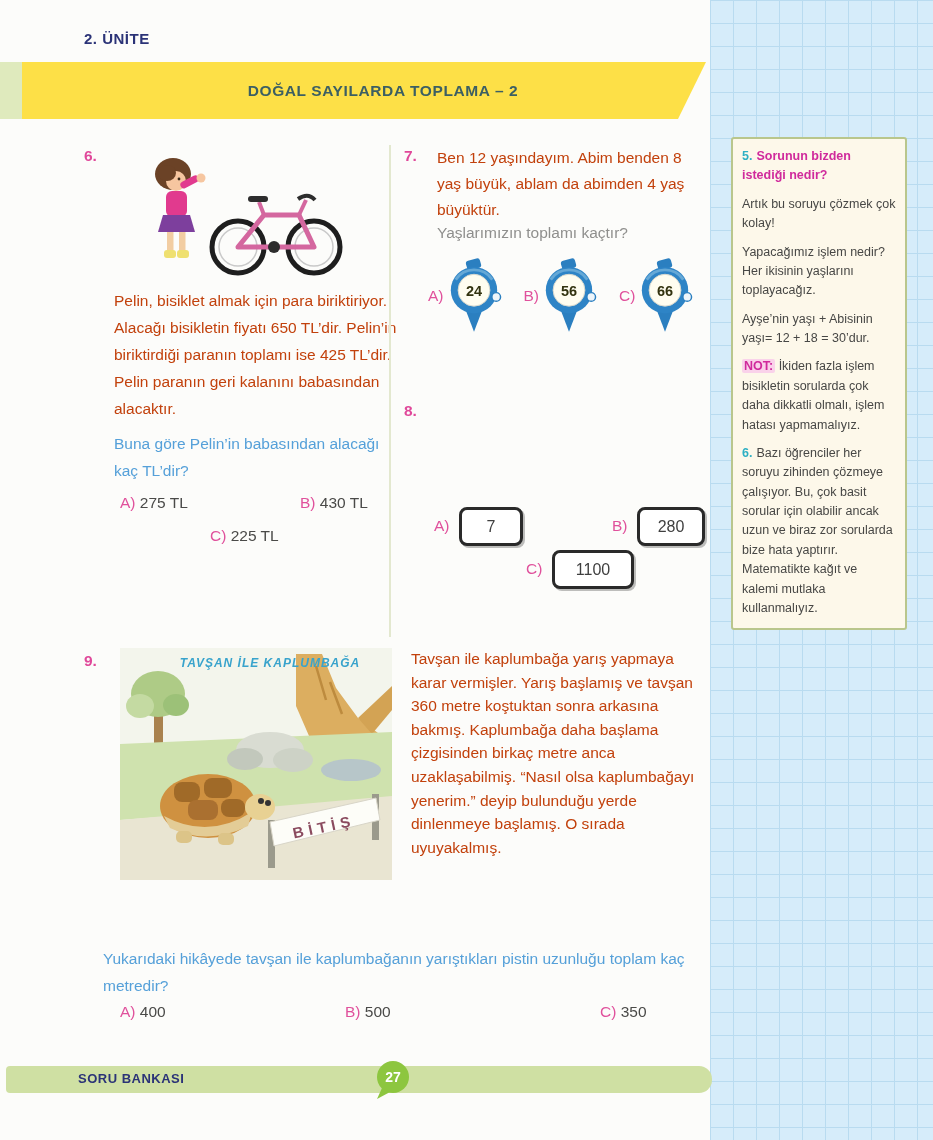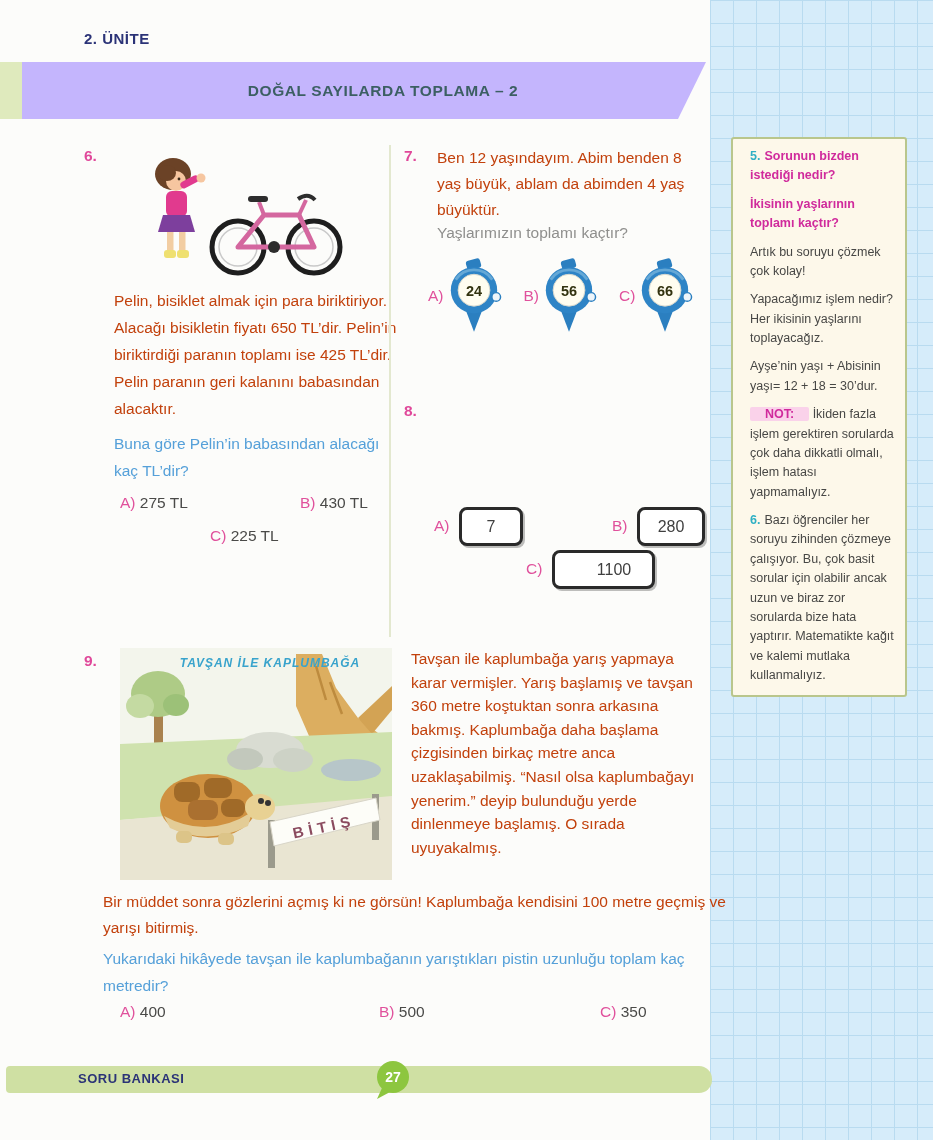--- a/index.html
+++ b/index.html
@@ -15,21 +15,21 @@
       linear-gradient(#b9dbf0 1px, transparent 1px),
       linear-gradient(90deg, #b9dbf0 1px, transparent 1px);
     background-size:23px 23px;
   }
   .unit-label {
     position:absolute; left:84px; top:30px;
     font-size:15px; font-weight:bold; color:#2b3377; letter-spacing:.5px;
   }
   .banner {
     position:absolute; left:0; top:62px; width:706px; height:57px;
-    background:#c4b5fd;
+    background:#fde047;
     clip-path:polygon(0 0, 100% 0, calc(100% - 28px) 100%, 0 100%);
     display:flex; align-items:center; justify-content:center;
   }
   .banner-strip { position:absolute; left:0; top:0; width:22px; height:100%; background:#dfeabd; }
   .banner-title { font-size:15.5px; font-weight:bold; color:#3c5f63; letter-spacing:.6px; padding-left:60px; }
 
   .qnum { position:absolute; font-size:15.5px; font-weight:bold; color:#e0489a; }
   .body-text { position:absolute; font-size:15.5px; color:#c2410c; }
   .blue-text { color:#55a0d9; }
   .opt-letter { color:#e0519c; }
@@ -58,25 +58,25 @@
     box-shadow:2px 2px 0 rgba(0,0,0,.25);
   }
   .q8-opts .opt-letter { position:absolute; font-size:15.5px; }
 
   .note-box {
     position:absolute; left:731px; top:137px; width:176px;
     background:#fdf8ea; border:2px solid #b9c68c; border-radius:3px;
     padding:8px 9px; box-sizing:border-box;
     font-size:12.5px; line-height:1.55; color:#474745;
   }
-  .note-box p { margin:0 0 9px 8px; }
+  .note-box p { margin:0 0 9px 0; }
   .note-box p:last-child { margin-bottom:2px; }
   .note-num { color:#2fb0c4; font-weight:bold; margin-right:4px; }
   .magenta { color:#d02a9c; font-weight:bold; }
-  .not-label { color:#d02a9c; font-weight:bold; background:#fad2ea; padding:0 15px; border-radius:2px; }
+  .not-label { color:#d02a9c; font-weight:bold; background:#fad2ea; padding:0 2px; border-radius:2px; }
 
   .q9-image { position:absolute; left:120px; top:648px; width:272px; height:232px; background:#f3f5ec; }
   .q9-body  { left:411px; top:647px; width:294px; line-height:23.6px; }
   .q9-body2 { left:103px; top:889px; width:650px; line-height:26px; }
   .q9-prompt{ left:103px; top:945px; width:625px; line-height:27px; }
   .q9-opts { position:absolute; left:103px; top:1003px; width:610px; height:26px; }
 
   .footer-bar {
     position:absolute; left:6px; top:1066px; width:706px; height:27px;
     background:#cfe0a3; border-radius:4px 13px 13px 4px;
@@ -186,32 +186,31 @@
   <div class="q8-opts">
     <span class="opt-letter" style="left:4px; top:12px;">A)</span>
     <div class="ans-box" style="left:29px; top:2px; width:58px; height:33px;">
         <span>7</span>
       </div>
     <span class="opt-letter" style="left:182px; top:12px;">B)</span>
     <div class="ans-box" style="left:207px; top:2px; width:62px; height:33px;">
         <span>280</span>
       </div>
     <span class="opt-letter" style="left:96px; top:55px;">C)</span>
-    <div class="ans-box" style="left:122px; top:45px; width:76px; height:33px;padding-left:21px;">
+    <div class="ans-box" style="left:122px; top:45px; width:76px; height:33px;">
         <span>1100</span>
       </div>
   </div>
 
   <div class="note-box">
     <p><span class="note-num">5.</span><span class="magenta">Sorunun bizden istediği nedir?</span></p>
-    <p class="magenta">İkisinin yaşlarının toplamı kaçtır?</p>
     <p>Artık bu soruyu çözmek çok kolay!</p>
     <p>Yapacağımız işlem nedir? Her ikisinin yaşlarını toplayacağız.</p>
     <p>Ayşe’nin yaşı + Abisinin yaşı= 12 + 18 = 30’dur.</p>
-    <p><span class="not-label">NOT:</span><span> İkiden fazla işlem gerektiren sorularda çok daha dikkatli olmalı, işlem hatası yapmamalıyız.</span></p>
+    <p><span class="not-label">NOT:</span><span> İkiden fazla işlem bisikletin sorularda çok daha dikkatli olmalı, işlem hatası yapmamalıyız.</span></p>
     <p><span class="note-num">6.</span><span>Bazı öğrenciler her soruyu zihinden çözmeye çalışıyor. Bu, çok basit sorular için olabilir ancak uzun ve biraz zor sorularda bize hata yaptırır. Matematikte kağıt ve kalemi mutlaka kullanmalıyız.</span></p>
   </div>
 
   <div class="qnum" style="left:84px; top:652px;">9.</div>
   <svg class="q9-image" viewBox="0 0 272 232">
     <rect width="272" height="232" fill="#f3f5ec"></rect>
     <g>
       <rect x="34" y="60" width="9" height="40" fill="#a9824e"></rect>
       <ellipse cx="38" cy="46" rx="27" ry="23" fill="#aecb86"></ellipse>
       <ellipse cx="20" cy="58" rx="14" ry="12" fill="#c4daa2"></ellipse>
@@ -245,25 +244,24 @@
     </g>
     <g>
       <rect x="148" y="172" width="7" height="48" fill="#9b9a8c"></rect>
       <rect x="252" y="146" width="7" height="46" fill="#9b9a8c"></rect>
       <path d="M150 174 L256 150 L260 172 L154 198 Z" fill="#fdfdf8" stroke="#d8d5c8"></path>
       <text x="205" y="184" transform="rotate(-12 205 184)" font-size="15" font-weight="bold" fill="#8a4a5e" letter-spacing="5" text-anchor="middle">BİTİŞ</text>
     </g>
     <text x="150" y="19" font-size="12" font-weight="bold" font-style="italic" fill="#38a3cc" text-anchor="middle" letter-spacing="1">TAVŞAN İLE KAPLUMBAĞA</text>
   </svg>
   <div class="body-text q9-body">Tavşan ile kaplumbağa yarış yapmaya karar vermişler. Yarış başlamış ve tavşan 360 metre koştuktan sonra arkasına bakmış. Kaplumbağa daha başlama çizgisinden birkaç metre anca uzaklaşabilmiş. “Nasıl olsa kaplumbağayı yenerim.” deyip bulunduğu yerde dinlenmeye başlamış. O sırada uyuyakalmış.</div>
-  <div class="body-text q9-body2">Bir müddet sonra gözlerini açmış ki ne görsün! Kaplumbağa kendisini 100 metre geçmiş ve yarışı bitirmiş.</div>
   <div class="body-text q9-prompt blue-text">Yukarıdaki hikâyede tavşan ile kaplumbağanın yarıştıkları pistin uzunluğu toplam kaç metredir?</div>
   <div class="q9-opts">
     <span class="opt" style="left:17px; top:0;"><span class="opt-letter">A)</span> <span>400</span></span>
-    <span class="opt" style="left:242px; top:0;margin-left:34px;"><span class="opt-letter">B)</span> <span>500</span></span>
+    <span class="opt" style="left:242px; top:0;"><span class="opt-letter">B)</span> <span>500</span></span>
     <span class="opt" style="left:497px; top:0;"><span class="opt-letter">C)</span> <span>350</span></span>
   </div>
 
   <div class="footer-bar"></div>
   <div class="footer-label">SORU BANKASI</div>
   <svg class="page-badge" viewBox="0 0 42 42">
     <circle cx="22" cy="18" r="16" fill="#8dc63f"></circle>
     <path d="M11 29 L6 40 L19 33 Z" fill="#8dc63f"></path>
     <text x="22" y="23" text-anchor="middle" font-size="14" font-weight="bold" fill="#ffffff">27</text>
   </svg>

